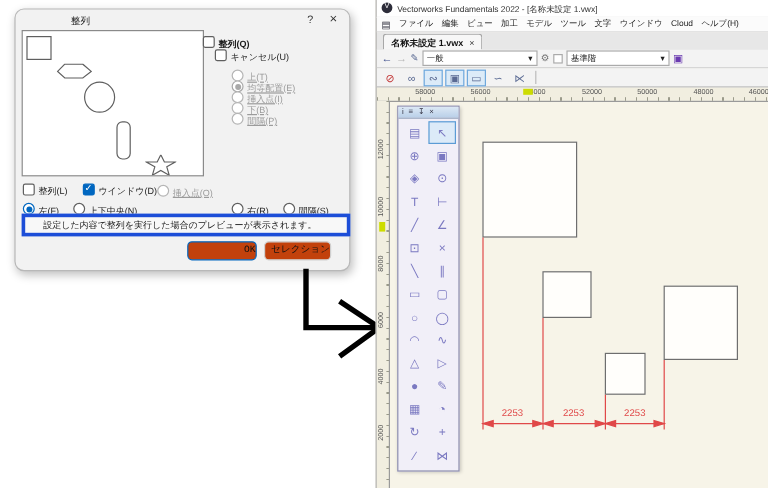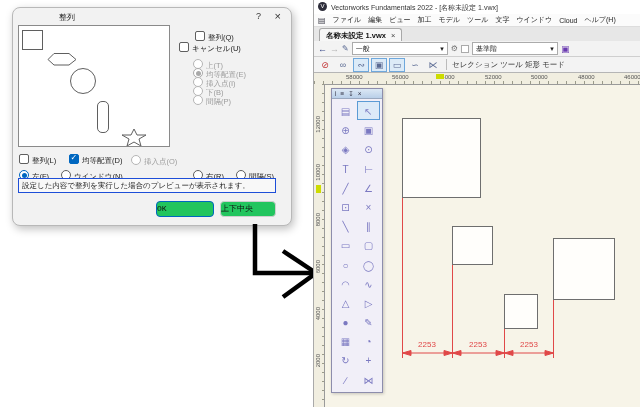--- a/index.html
+++ b/index.html
@@ -8,37 +8,37 @@
   .a{position:absolute;}
   
   .dlg{left:12px;top:7px;width:278px;height:217px;background:#f2f2f2;
        border:1px solid #b8b8b8;border-radius:8px;box-shadow:2px 3px 8px rgba(0,0,0,.25);}
   .dlg-title{left:10px;top:4px;font-size:8px;color:#1a1a1a;margin-left:36px;}
   .dlg-help{right:30px;top:3px;font-size:9px;color:#333;cursor:pointer;}
   .dlg-close{right:10px;top:2px;font-size:11px;color:#333;cursor:pointer;}
   .preview{left:5px;top:17px;width:150px;height:120px;background:#fff;border:1px solid #8a8a8a;}
   .shape{position:absolute;border:1px solid #5f5f5f;background:#fff;}
   .lbl{font-size:7.5px;color:#1a1a1a;white-space:nowrap;}
-  .lbl.dis{color:#9b9b9b;}
+  .lbl.dis{color:#9b9b9b;text-decoration:underline;}
   .cb{display:inline-block;width:8px;height:8px;border:1px solid #5f5f5f;background:#fff;
       border-radius:2px;vertical-align:-1px;margin-right:3px;position:relative;}
   .cb.on{background:#0067c0;border-color:#0067c0;}
   .cb.on::after{content:"✓";position:absolute;left:0.5px;top:-2.5px;color:#fff;font-size:8px;}
   .rd{display:inline-block;width:8px;height:8px;border:1px solid #5f5f5f;background:#fff;
       border-radius:50%;vertical-align:-1px;margin-right:3px;position:relative;}
   .rd.on{border-color:#0067c0;}
   .rd.on::after{content:"";position:absolute;left:1.5px;top:1.5px;width:5px;height:5px;
       border-radius:50%;background:#0067c0;}
   .rd.dis{border-color:#b5b5b5;}
   .rd.dis.on{border-color:#a9a9a9;}
   .rd.dis.on::after{background:#a9a9a9;}
-  .info{left:5px;top:170px;width:253px;height:13px;background:#f8f8f8;border:1px solid #1d4ed8;
-        font-size:7.5px;color:#222;padding-left:3px;line-height:13px;white-space:nowrap;overflow:hidden;}
-  .btn{height:14px;font-size:8px;color:#111;background:#22c55e;border:1px solid #cfcfcf;
-       border-radius:4px;text-align:left;line-height:13px;cursor:pointer;font-family:Liberation Mono, monospace;}
+  .info{left:5px;top:170px;width:253px;height:13px;background:#f8f8f8;border:3px solid #1d4ed8;
+        font-size:7.5px;color:#222;padding-left:15px;line-height:13px;white-space:nowrap;overflow:hidden;}
+  .btn{height:14px;font-size:8px;color:#111;background:#c2410c;border:1px solid #cfcfcf;
+       border-radius:4px;text-align:right;line-height:13px;cursor:pointer;font-family:Liberation Mono, monospace;}
   .btn.default{border:1.5px solid #0067c0;}
   
   
   .vw{left:313px;top:0;width:327px;height:407px;background:#f7f4e8;border-left:1px solid #a9a9a9;}
   .vw-titlebar{left:0;top:0;width:100%;height:14px;background:#ffffff;border-bottom:1px solid #e2e2e2;}
   .vw-logo{left:4px;top:2px;width:9px;height:9px;border-radius:50%;background:#2d2d3a;color:#fff;
            font-size:6px;text-align:center;line-height:9px;}
   .vw-title{left:17px;top:3px;font-size:7px;color:#333;white-space:nowrap;}
   .vw-menubar{left:0;top:14px;width:100%;height:13px;background:#fbfbfb;border-bottom:1px solid #ddd;
               display:flex;align-items:center;gap:7px;padding-left:4px;box-sizing:border-box;}
@@ -99,21 +99,21 @@
     <svg class="a" style="left:28px;top:27px;" width="30" height="13" viewBox="0 0 30 13">
       <polygon points="7,0.5 22,0.5 29,6.5 22,12 7,12 1,6.5" fill="#fff" stroke="#5f5f5f" stroke-width="1"></polygon>
     </svg>
     <div class="shape" style="left:51px;top:42px;width:24px;height:24px;border-radius:50%;"></div>
     <div class="shape" style="left:78px;top:75px;width:10px;height:30px;border-radius:5px;"></div>
     <svg class="a" style="left:102px;top:103px;" width="26" height="17" viewBox="0 0 26 17">
       <polygon points="13,0 16,6 25,6 18,10 20,17 13,13 6,17 8,10 1,6 10,6" fill="#fff" stroke="#5f5f5f" stroke-width="1"></polygon>
     </svg>
   </div>
 
-  <div class="a" style="left:182px;top:18px;">
+  <div class="a" style="left:156px;top:18px;font-weight:bold;">
     <span class="cb"></span><span class="lbl">整列(Q)</span>
   </div>
   <div class="a" style="left:166px;top:29px;">
     <span class="cb"></span><span class="lbl">キャンセル(U)</span>
   </div>
   <div class="a" style="left:180px;top:46px;">
     <span class="rd dis"></span><span class="lbl dis">上(T)</span>
   </div>
   <div class="a" style="left:180px;top:55px;">
     <span class="rd dis on"></span><span class="lbl dis">均等配置(E)</span>
@@ -125,42 +125,42 @@
     <span class="rd dis"></span><span class="lbl dis">下(B)</span>
   </div>
   <div class="a" style="left:180px;top:82px;">
     <span class="rd dis"></span><span class="lbl dis">間隔(P)</span>
   </div>
 
   <div class="a" style="left:6px;top:141px;">
     <span class="cb"></span><span class="lbl">整列(L)</span>
   </div>
   <div class="a" style="left:56px;top:141px;">
-    <span class="cb on"></span><span class="lbl">均等配置(D)</span>
+    <span class="cb on"></span><span class="lbl">ウインドウ(D)</span>
   </div>
   <div class="a" style="left:6px;top:157px;">
     <span class="rd on"></span><span class="lbl">左(F)</span>
   </div>
   <div class="a" style="left:48px;top:157px;">
-    <span class="rd"></span><span class="lbl">ウインドウ(N)</span>
+    <span class="rd"></span><span class="lbl">上下中央(N)</span>
   </div>
   <div class="a" style="left:118px;top:142px;">
     <span class="rd dis"></span><span class="lbl dis">挿入点(O)</span>
   </div>
   <div class="a" style="left:180px;top:157px;text-decoration:underline;">
     <span class="rd"></span><span class="lbl">右(R)</span>
   </div>
   <div class="a" style="left:223px;top:157px;">
     <span class="rd"></span><span class="lbl">間隔(S)</span>
   </div>
 
   <div class="a info">設定した内容で整列を実行した場合のプレビューが表示されます。</div>
 
   <div class="a btn default" style="left:143px;top:193px;width:56px;">OK</div>
-  <div class="a btn" style="left:207px;top:193px;width:54px;">上下中央</div>
+  <div class="a btn" style="left:207px;top:193px;width:54px;">セレクション</div>
 </div>
 
 <svg class="a" style="left:228px;top:218px;" width="95" height="90" viewBox="0 0 95 90">
   <polyline points="27,6 27,55 86,55" fill="none" stroke="#000" stroke-width="4.5"></polyline>
   <polyline points="55,33 88,55 55,79" fill="none" stroke="#000" stroke-width="4.5"></polyline>
 </svg>
 
 <div class="a vw">
 
   <div class="a vw-titlebar">
@@ -207,21 +207,20 @@
 
   <div class="a vw-modebar">
     <span class="mbi red">⊘</span>
     <span class="mbi">∞</span>
     <span class="mbi sel">∾</span>
     <span class="mbi sel">▣</span>
     <span class="mbi sel">▭</span>
     <span class="mbi">∽</span>
     <span class="mbi">⋉</span>
     <span class="mb-sep"></span>
-    <span class="mb-text">セレクション ツール 矩形 モード</span>
   </div>
 
   <div class="a vw-hruler">
     <span class="a hr-lbl" style="left:32px;">58000</span>
     <span class="a hr-lbl" style="left:78px;">56000</span>
     <span class="a hr-lbl" style="left:124px;">54000</span>
     <span class="a hr-lbl" style="left:171px;">52000</span>
     <span class="a hr-lbl" style="left:217px;">50000</span>
     <span class="a hr-lbl" style="left:264px;">48000</span>
     <span class="a hr-lbl" style="left:310px;">46000</span>

